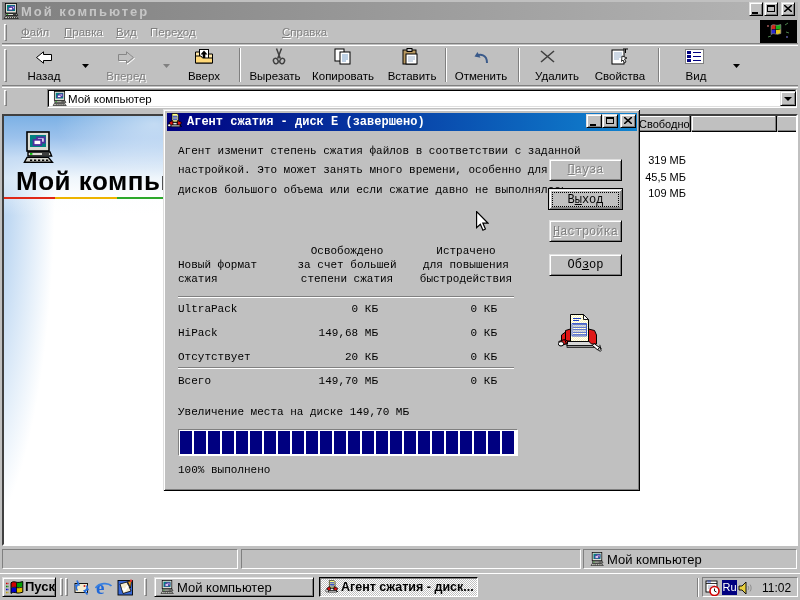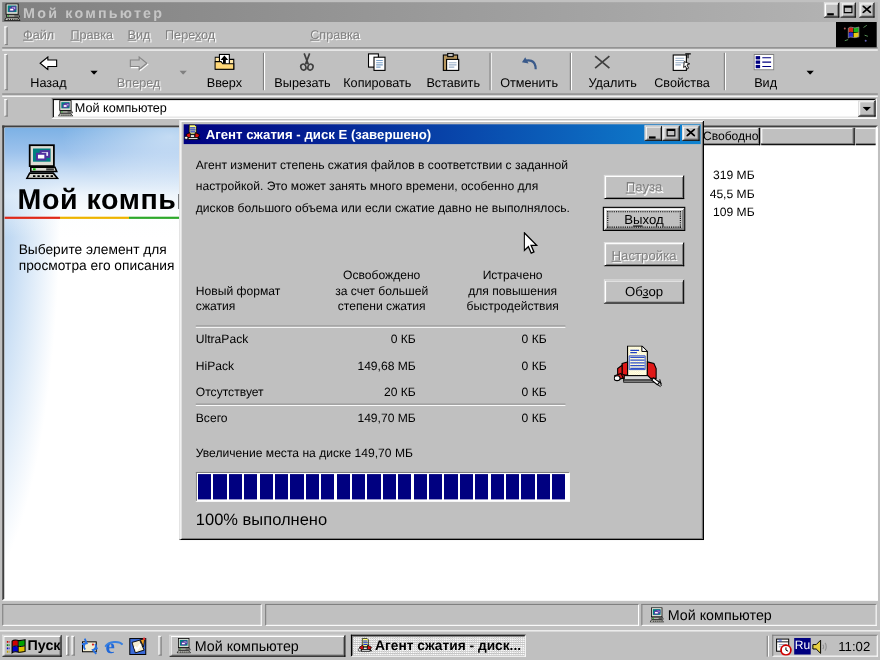--- a/index.html
+++ b/index.html
@@ -188,21 +188,20 @@
 <rect x="7.5" y="3.2" width="3.8" height="2.6" fill="#e8e8f8" stroke="#5030a0" stroke-width="0.9"></rect>
 <rect x="5.8" y="4.4" width="3.8" height="2.6" fill="#fff" stroke="#5030a0" stroke-width="0.9"></rect>
 <path d="M3,10.5 L14,10.5 L14.8,12.5 L3,12.5 Z" fill="#dcdcd4" stroke="#000" stroke-width="0.7"></path>
 <rect x="4" y="11" width="1.2" height="0.9" fill="#00c000"></rect>
 <rect x="10" y="11" width="3.5" height="1" fill="#404040"></rect>
 <path d="M2.5,13.2 L13.2,13.2 L15.2,15.6 L1.2,15.6 Z" fill="#d4d4cc" stroke="#000" stroke-width="0.7"></path>
 <path d="M4,14.6 L13.6,14.6" stroke="#000" stroke-width="0.8" stroke-dasharray="1.1,0.9"></path>
 </svg></div>
   <div class="abs" style="left:12px;top:50px;font-size:26px;font-weight:bold;color:#000;letter-spacing:0.5px;">Мой компьютер</div>
   <div class="abs" style="left:0px;top:81px;width:420px;height:2px;background:linear-gradient(to right,#e02818 0,#e02818 51px,#edb400 51px,#edb400 113px,#2ca82c 113px,#2ca82c 100%);"></div>
-  <div class="abs" style="left:13px;top:104px;font-size:12.5px;line-height:14.4px;color:#000;">Выберите элемент для<br>просмотра его описания</div>
 
   <div class="abs" style="left:420px;top:0;width:376px;height:428px;background:#fff;"></div>
   <div class="abs" id="lhead" style="left:420px;top:0;width:376px;height:16px;background:#c0c0c0;">
      <div class="abs" style="left:0px;top:0;width:267px;height:16px;border-right:1px solid #000;border-bottom:1px solid #000;box-shadow:inset -1px -1px 0 #808080, inset 1px 1px 0 #fff;"></div>
      <div class="abs" style="left:268px;top:0;width:85px;height:16px;border-right:1px solid #000;border-bottom:1px solid #000;box-shadow:inset -1px -1px 0 #808080, inset 1px 1px 0 #fff;"></div>
      <div class="abs" style="left:354px;top:0;width:22px;height:16px;border-bottom:1px solid #000;box-shadow:inset 0 -1px 0 #808080, inset 0 1px 0 #fff;"></div>
      <div class="abs" style="left:215px;top:2px;font-size:11px;color:#000;">Свободно</div>
   </div>
   <div class="abs" style="left:420px;top:38px;width:262px;font-size:11px;color:#000;text-align:right;">319 МБ</div>
   <div class="abs" style="left:420px;top:54.5px;width:262px;font-size:11px;color:#000;text-align:right;">45,5 МБ</div>
@@ -218,21 +217,21 @@
 <rect x="7.5" y="3.2" width="3.8" height="2.6" fill="#e8e8f8" stroke="#5030a0" stroke-width="0.9"></rect>
 <rect x="5.8" y="4.4" width="3.8" height="2.6" fill="#fff" stroke="#5030a0" stroke-width="0.9"></rect>
 <path d="M3,10.5 L14,10.5 L14.8,12.5 L3,12.5 Z" fill="#dcdcd4" stroke="#000" stroke-width="0.7"></path>
 <rect x="4" y="11" width="1.2" height="0.9" fill="#00c000"></rect>
 <rect x="10" y="11" width="3.5" height="1" fill="#404040"></rect>
 <path d="M2.5,13.2 L13.2,13.2 L15.2,15.6 L1.2,15.6 Z" fill="#d4d4cc" stroke="#000" stroke-width="0.7"></path>
 <path d="M4,14.6 L13.6,14.6" stroke="#000" stroke-width="0.8" stroke-dasharray="1.1,0.9"></path>
 </svg></div>
 <div class="abs" style="left:607px;top:552px;font-size:13px;color:#000;">Мой компьютер</div>
 
-<div class="abs" id="dialog" style="left:163px;top:109px;width:477px;height:382px;background:#c0c0c0;box-shadow: inset 1px 1px 0 #dfdfdf, inset -1px -1px 0 #000000, inset 2px 2px 0 #ffffff, inset -2px -2px 0 #808080;">
+<div class="abs" id="dialog" style="left:163px;top:109px;width:477px;height:382px;background:#c0c0c0;box-shadow: inset 1px 1px 0 #dfdfdf, inset -1px -1px 0 #000000, inset 2px 2px 0 #ffffff, inset -2px -2px 0 #808080; font-family: Liberation Mono, monospace;">
 
   <div class="abs" style="left:4px;top:4px;width:470px;height:18px;background:linear-gradient(to right,#000080,#1084d0);"></div>
   <div class="abs" style="left:4px;top:4px;"><svg width="16" height="16" viewBox="0 0 16 16">
 <path d="M5,0.5 L10,0.5 L11.5,2 L11.5,9 L5,9 Z" fill="#ffff80" stroke="#000" stroke-width="0.7"></path>
 <path d="M5.8,3.2 L10.5,3.2 M5.8,5 L10.8,5 M6,6.8 L10.5,6.8" stroke="#1830d8" stroke-width="1.1"></path>
 <path d="M2,9.5 L5.5,7.5 L7,11.5 L4,13 Z" fill="#dc1010" stroke="#000" stroke-width="0.8"></path>
 <path d="M14.5,9.5 L10.5,7.5 L10,12 L13,12.5 Z" fill="#dc1010" stroke="#000" stroke-width="0.8"></path>
 <rect x="6" y="9.5" width="4" height="2.5" fill="#e8e8e8" stroke="#000" stroke-width="0.7"></rect>
 <rect x="4" y="12" width="9" height="1.8" fill="#d8d8d8" stroke="#000" stroke-width="0.7"></rect>
 <rect x="0.8" y="11" width="3" height="2.6" rx="1" fill="#fff" stroke="#000" stroke-width="0.7"></rect>
@@ -268,21 +267,21 @@
     <span class="abs" style="left:115px;top:266px;width:100px;text-align:right;">149,70 МБ</span>
     <span class="abs" style="left:234px;top:266px;width:100px;text-align:right;">0 КБ</span>
   </div>
   <div class="abs" style="left:15px;top:258px;width:336px;height:2px;border-top:1px solid #808080;border-bottom:1px solid #fff;"></div>
 
   <div class="abs" style="left:15px;top:297px;font-size:11px;color:#000;">Увеличение места на диске 149,70 МБ</div>
 
   <div class="abs" style="left:15px;top:320px;width:340px;height:27px;border-top:1px solid #808080;border-left:1px solid #808080;border-right:1px solid #fff;border-bottom:1px solid #fff;background:#fff;">
     <div style="position:absolute;left:1px;top:1px;width:334px;height:23px;background:repeating-linear-gradient(to right,#000080 0,#000080 12px,#ffffff 12px,#ffffff 14px);"></div>
   </div>
-  <div class="abs" style="left:15px;top:355px;font-size:15px;color:#000;">100% выполнено</div>
+  <div class="abs" style="left:15px;top:355px;font-size:11px;color:#000;">100% выполнено</div>
 
   <div class="abs btn3d" style="left:386px;top:50px;width:73px;height:22px;"></div>
   <div class="abs disab" style="left:386px;top:54px;width:73px;text-align:center;font-size:12px;"><u>П</u>ауза</div>
   <div class="abs" style="left:385px;top:79px;width:75px;height:22px;border:1px solid #000;background:#c0c0c0;box-shadow: inset 1px 1px 0 #dfdfdf, inset -1px -1px 0 #808080, inset 2px 2px 0 #fff, inset -2px -2px 0 #868686;"></div>
   <div class="abs" style="left:389px;top:83px;width:67px;height:15px;border:1px dotted #000;"></div>
   <div class="abs" style="left:385px;top:84px;width:75px;text-align:center;font-size:12px;color:#000;">В<u>ы</u>ход</div>
   <div class="abs btn3d" style="left:386px;top:111px;width:73px;height:22px;"></div>
   <div class="abs disab" style="left:386px;top:116px;width:73px;text-align:center;font-size:12px;"><u>Н</u>астройка</div>
   <div class="abs btn3d" style="left:386px;top:145px;width:73px;height:22px;"></div>
   <div class="abs" style="left:386px;top:149px;width:73px;text-align:center;font-size:12px;color:#000;">Об<u>з</u>ор</div>

